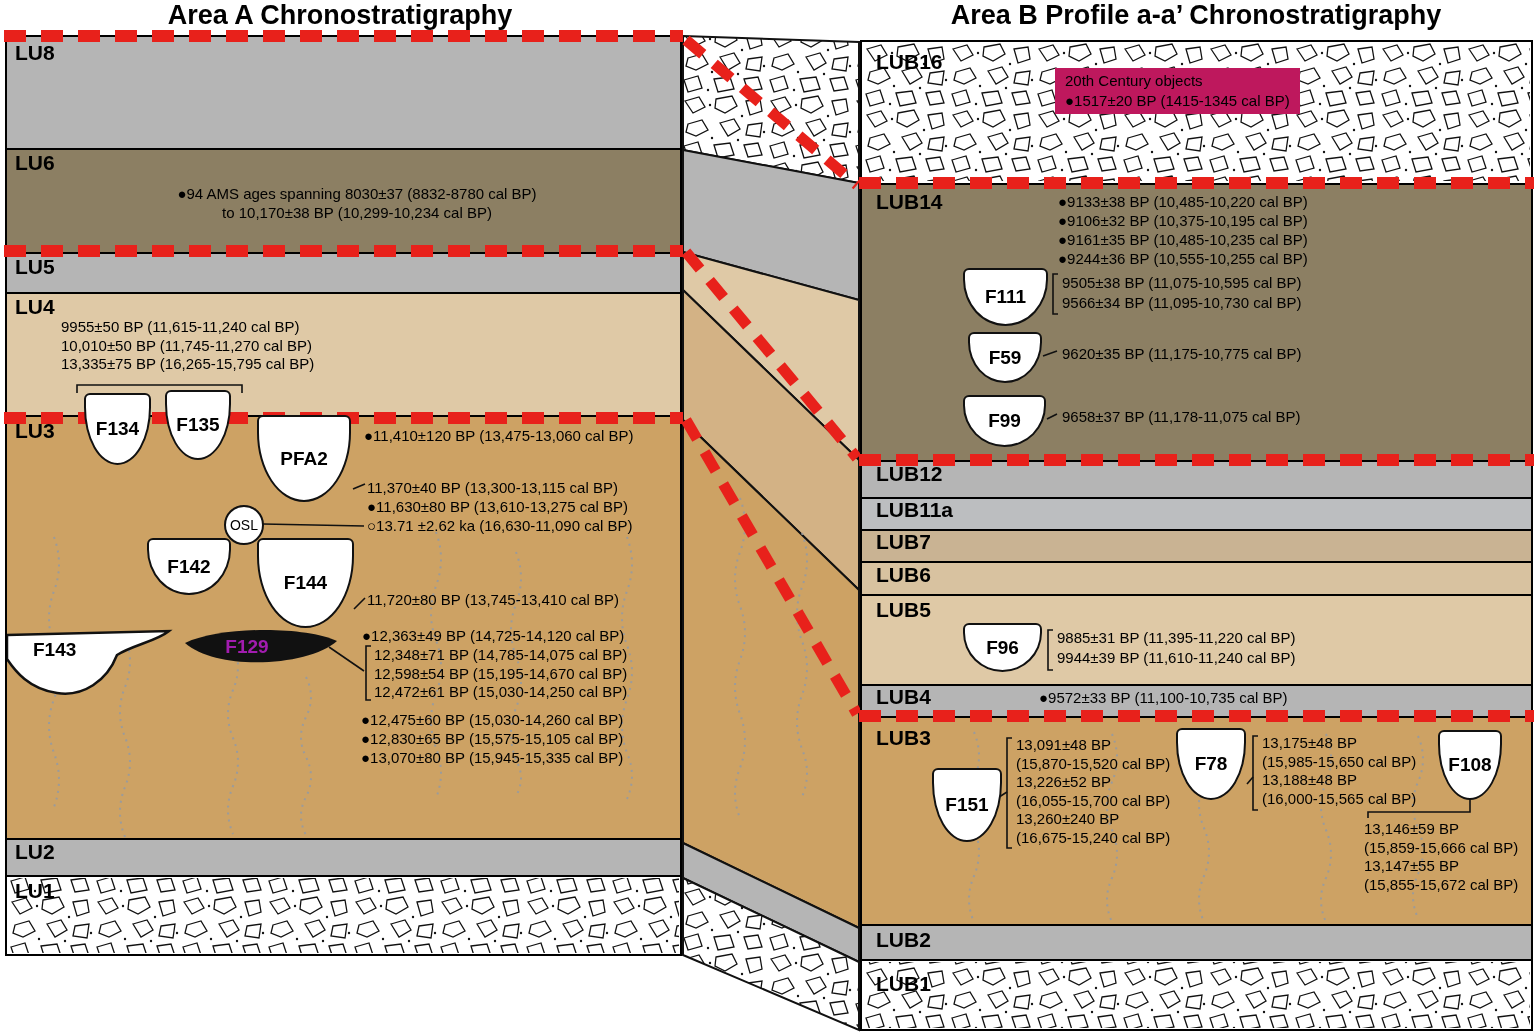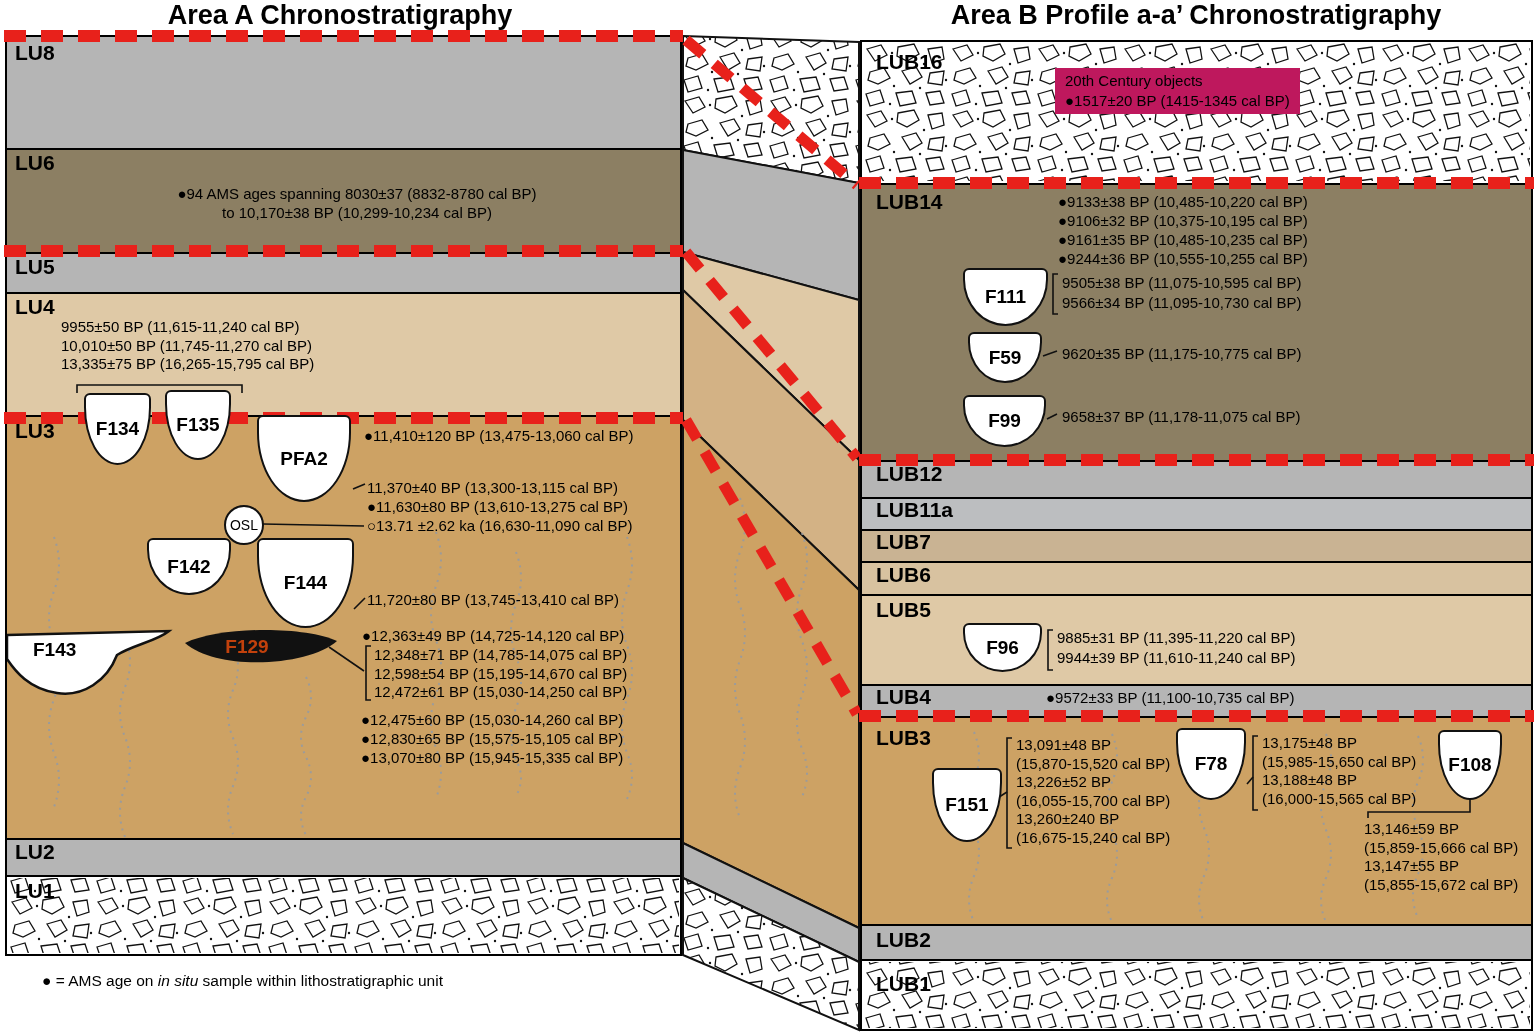--- a/index.html
+++ b/index.html
@@ -16,21 +16,21 @@
   .dates{position:absolute;font-size:15px;line-height:19px;white-space:nowrap;z-index:5}
   .dates.lh18>div{line-height:18.5px}
   .dates.lh20>div{line-height:20px}
   .dates.center{text-align:center}
   .pit{position:absolute;background:#fff;border:2.5px solid #111;z-index:7;
        border-radius:6px 6px 50% 50% / 6px 6px 80% 80%;
        display:flex;align-items:center;justify-content:center;font-weight:bold;font-size:19px}
   .pit.round{border-radius:50%;font-weight:normal;font-size:14px}
   .ovl{position:absolute;left:0;top:0;z-index:3;pointer-events:none}
   .flabel{position:absolute;font-weight:bold;font-size:19px;z-index:8;white-space:nowrap}
-  .flabel.white{color:#c2410c}
+  .flabel.white{color:#a21caf}
   .whitebox{position:absolute;background:#be185d;z-index:4;padding:3px 10px;font-size:15px;line-height:20px;white-space:nowrap}
   .legend{position:absolute;font-size:15.5px;z-index:5;white-space:pre-wrap}
   .legend .it{font-style:italic}
   .l-gray{background:#b5b5b5}.l-olive{background:#8c7f63}.l-ltan{background:#dfc9a6}
   .l-mtan{background:#cda264}.l-cgray{background:#bcbec0}.l-tan7{background:#c9b393}
   .l-tan6{background:#d8c2a0}.l-white{background:#fff}
 </style>
 </head>
 <body>
 
@@ -291,21 +291,21 @@
     <div class="dates lh20" style="left:200px;top:231px">
         <div>9505±38 BP (11,075-10,595 cal BP)</div>
         <div>9566±34 BP (11,095-10,730 cal BP)</div>
       </div>
     <div class="dates" style="left:200px;top:302px">9620±35 BP (11,175-10,775 cal BP)</div>
     <div class="dates" style="left:200px;top:365px">9658±37 BP (11,178-11,075 cal BP)</div>
     <div class="dates lh20" style="left:195px;top:586px">
         <div>9885±31 BP (11,395-11,220 cal BP)</div>
         <div>9944±39 BP (11,610-11,240 cal BP)</div>
       </div>
-    <div class="dates" style="left:184px;top:646px">●9572±33 BP (11,100-10,735 cal BP)</div>
+    <div class="dates" style="left:177px;top:646px">●9572±33 BP (11,100-10,735 cal BP)</div>
     <div class="dates lh18" style="left:154px;top:694px">
         <div>13,091±48 BP</div>
         <div>(15,870-15,520 cal BP)</div>
         <div>13,226±52 BP</div>
         <div>(16,055-15,700 cal BP)</div>
         <div>13,260±240 BP</div>
         <div>(16,675-15,240 cal BP)</div>
       </div>
     <div class="dates lh18" style="left:400px;top:692px">
         <div>13,175±48 BP</div>
@@ -340,15 +340,14 @@
       <span>F151</span>
       </div>
     <div class="pit" style="left:314px;top:686px;width:70px;height:72px">
       <span>F78</span>
       </div>
     <div class="pit" style="left:576px;top:688px;width:64px;height:70px">
       <span>F108</span>
       </div>
   </div>
 
-  <div class="legend" style="left:42px;top:972px"><span>● = AMS age on </span><span class="it">in situ</span><span> sample within lithostratigraphic unit</span></div>
 
 </div>
 
 </body></html>

